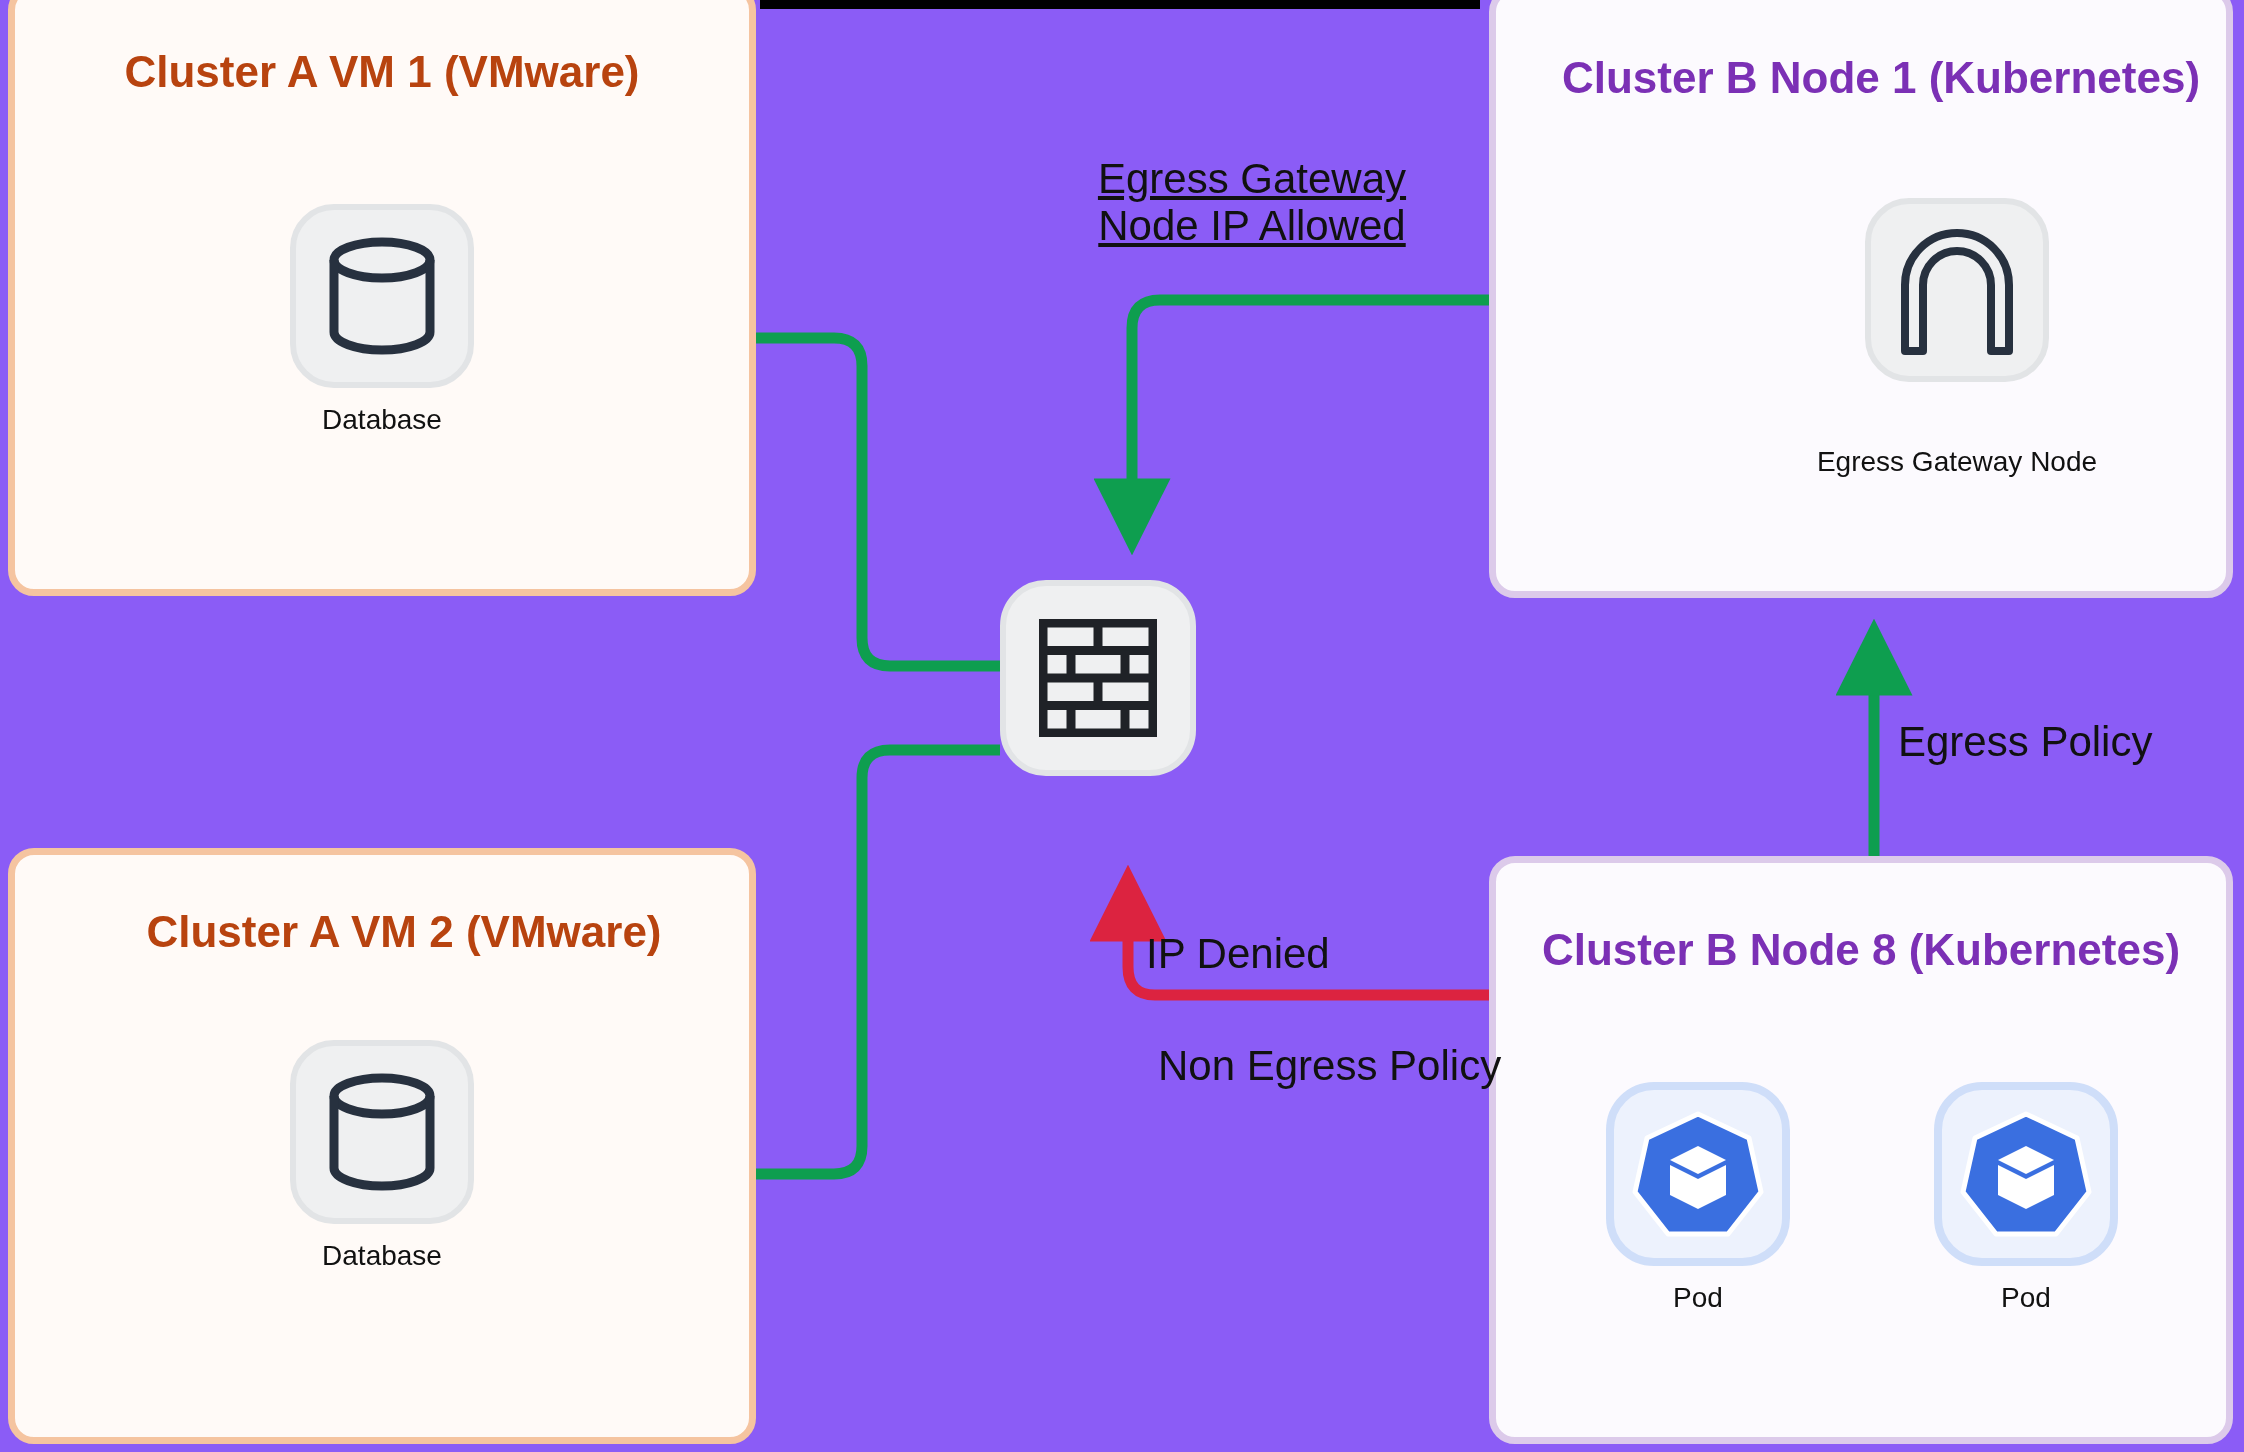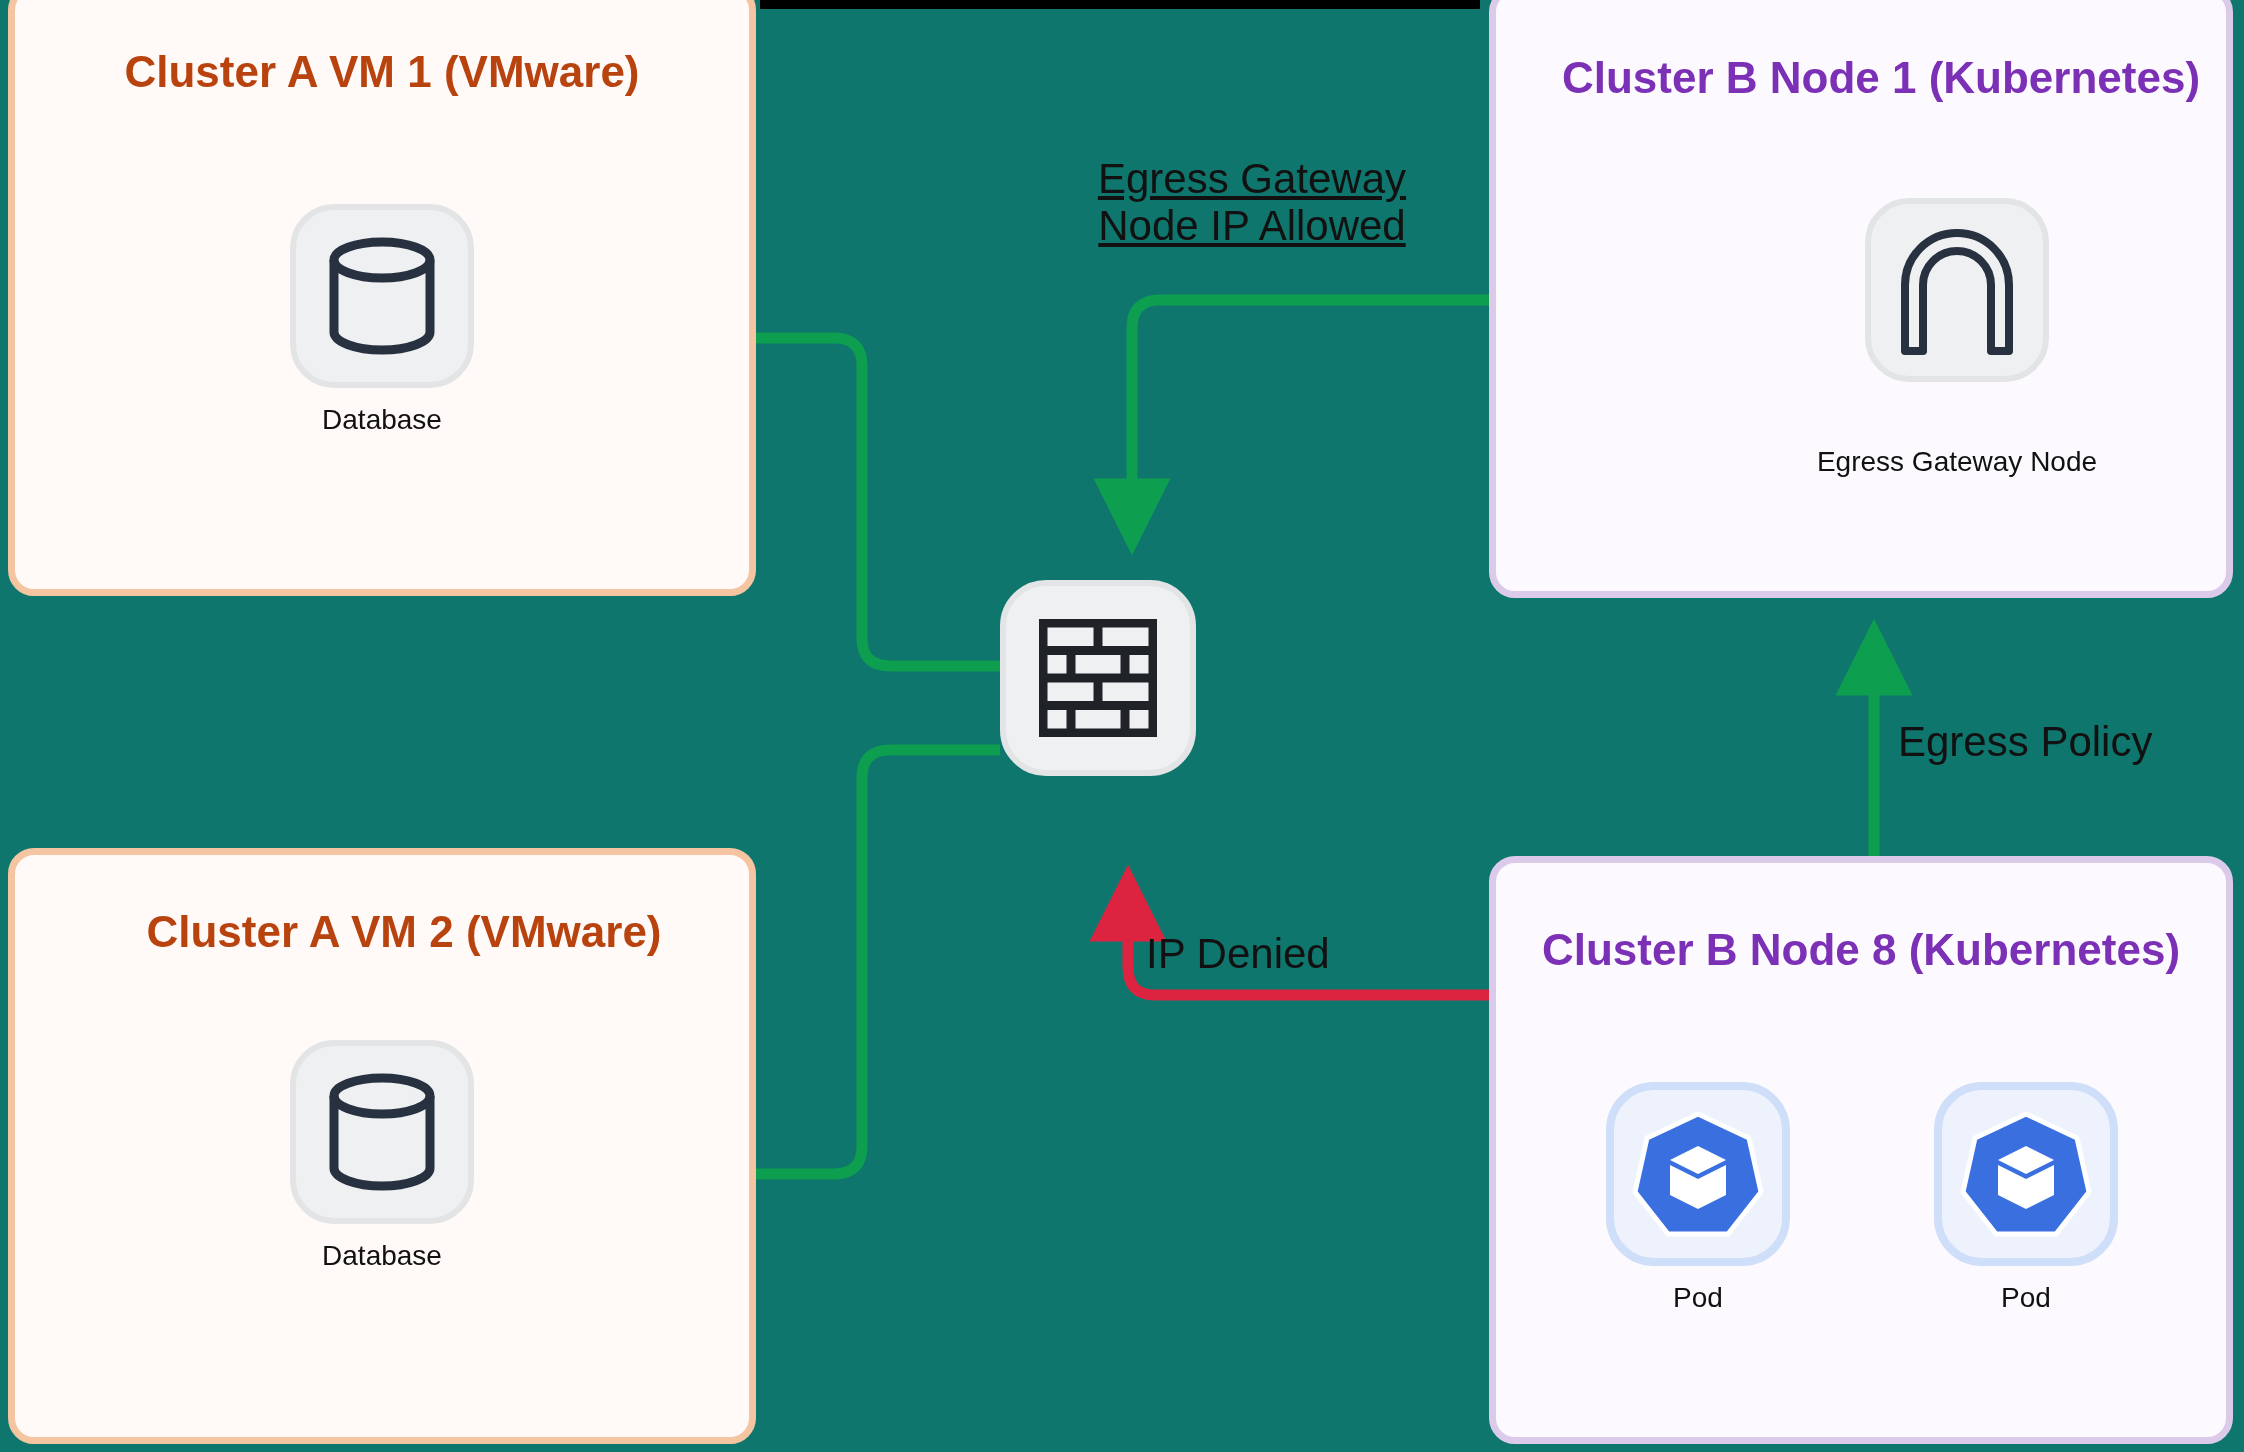--- a/index.html
+++ b/index.html
@@ -1,17 +1,17 @@
 <!DOCTYPE html>
 <html><head>
 <meta charset="utf-8">
 <style>
   html,body{margin:0;padding:0;background:#ffffff;}
   body{width:2244px;height:1452px;overflow:hidden;font-family:"Liberation Sans",sans-serif;}
-  #canvas{position:relative;width:2244px;height:1452px;background:#0f766e;}
+  #canvas{position:relative;width:2244px;height:1452px;background:#8b5cf6;}
 
   
   .top-strip{position:absolute;left:760px;top:0;width:720px;height:9px;background:#000000;}
 
   
   .group{position:absolute;border-radius:26px;box-sizing:border-box;}
   .group.vmware{border:7px solid #F5C4A0;background:#FFFAF7;}
   .group.k8s{border:7px solid #DCCAEA;background:#FCFAFE;}
 
   .group-title{position:absolute;left:0;right:0;text-align:center;font-size:44px;font-weight:bold;white-space:nowrap;}
@@ -157,16 +157,17 @@
     </div>
   </div>
 
   <div class="edge-label center" style="left:1062px;top:155px;width:380px;">
     <div>Egress Gateway</div>
     <div>Node IP Allowed</div>
   </div>
 
   <div class="edge-label" style="left:1146px;top:930px;">IP Denied</div>
 
+  <div class="edge-label" style="left:1158px;top:1042px;">Non Egress Policy</div>
 
   <div class="edge-label" style="left:1898px;top:718px;">Egress Policy</div>
 
 </div>
 
 </body></html>

